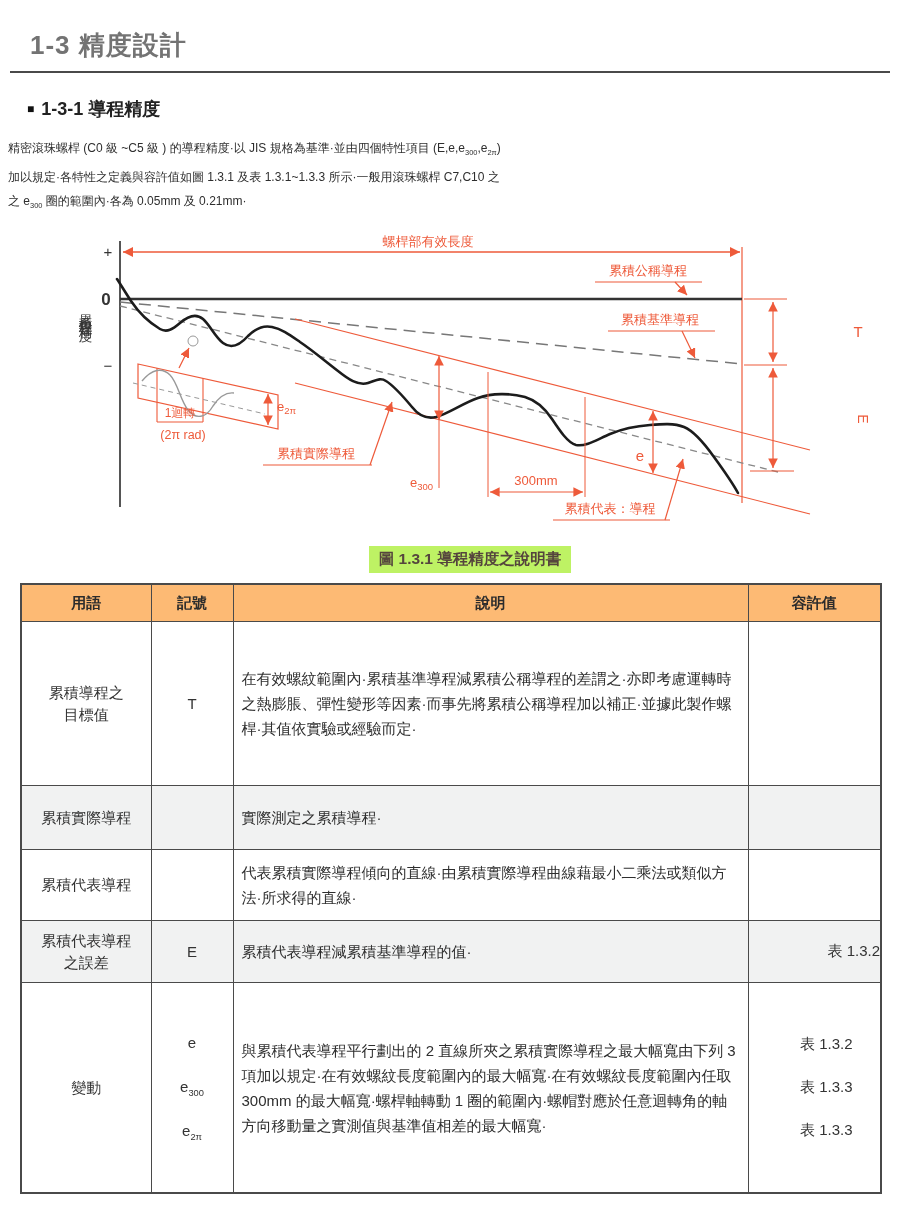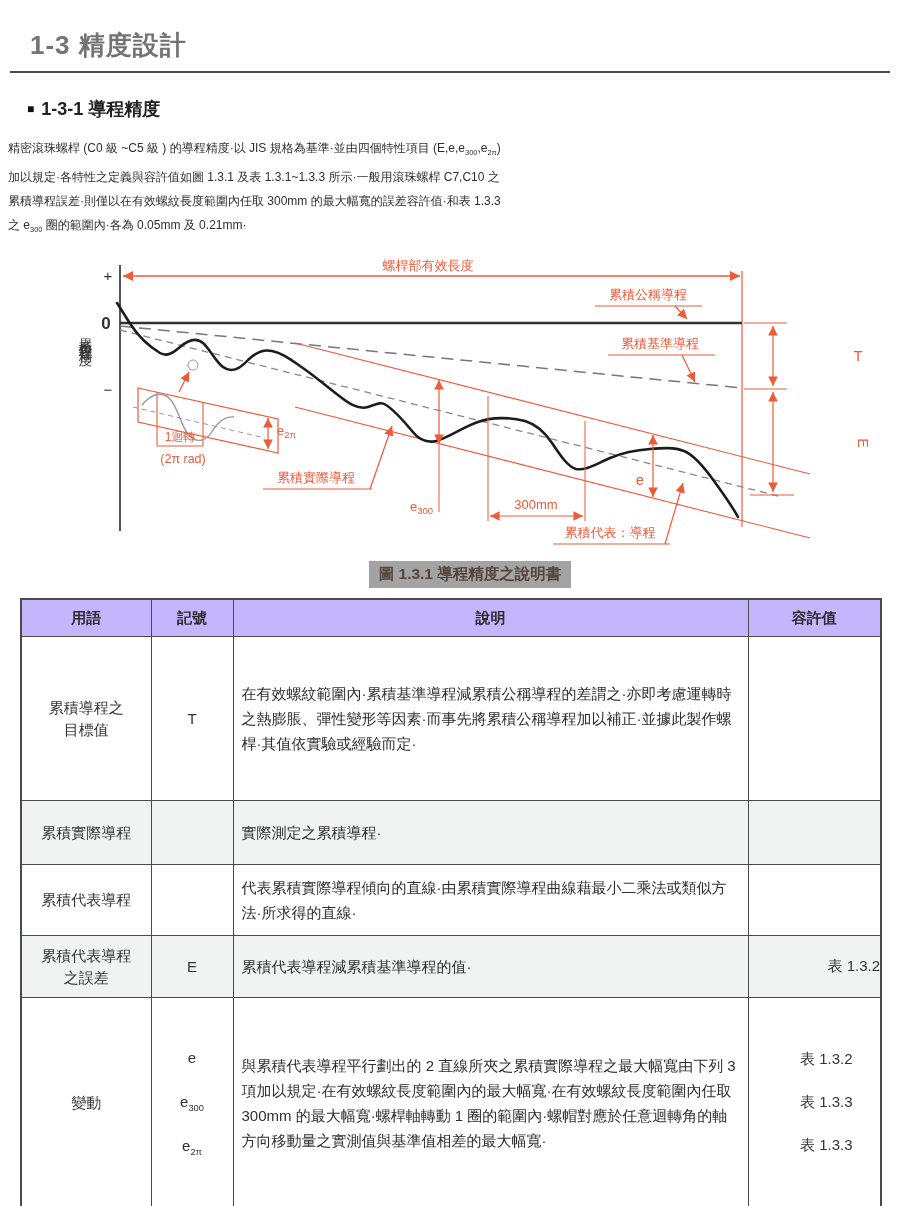--- a/index.html
+++ b/index.html
@@ -39,41 +39,42 @@
     width: 860px; height: 300px;
   }
   .yaxis-label {
     position: absolute; left: 56px; top: 68px;
     writing-mode: vertical-rl; text-orientation: upright;
     font-size: 13.5px; color: #333; letter-spacing: 3px;
   }
   .caption-row { text-align: center; margin-top: 2px; }
   .caption {
     display: inline-block;
-    background: #a3a3a3;
+    background: #bef264;
     color: #55453d;
     font-weight: bold; font-size: 15.5px;
     padding: 3px 10px;
     margin-left: 40px;
+    margin-top: 9px;
   }
 
   table.spec {
     margin: 10px 0 0 20px;
     width: 860px;
     border-collapse: collapse;
     table-layout: fixed;
     border: 2.5px solid #4a4a4a;
     font-size: 15px;
   }
   table.spec th, table.spec td {
     border: 1.6px solid #4a4a4a;
     vertical-align: middle;
   }
   table.spec th {
-    background: #c4b5fd;
+    background: #fdba74;
     font-weight: bold; color: #2c2c2c;
     height: 38px; text-align: center;
   }
   col.c-term { width: 130px; }
   col.c-sym  { width: 82px; }
   col.c-desc { width: 515px; }
   col.c-allow{ width: 133px; }
   td.cell-term { text-align: center; white-space: pre-line; line-height: 1.45; }
   td.cell-sym  { text-align: center; }
   td.cell-desc { text-align: left; padding: 10px 8px; line-height: 25px; color: #2e2e2e; }
@@ -93,21 +94,20 @@
 <hr class="rule">
 
 <div class="h2">
   <span class="sq">■</span>
   <span>1-3-1 導程精度</span>
 </div>
 
 <div class="para">
   <div class="pline"><span>精密滾珠螺桿 (C0 級 ~C5 級 ) 的導程精度·以 JIS 規格為基準·並由四個特性項目 (E,e,e</span><sub>300</sub><span>,e</span><sub>2π</sub><span>)</span></div>
   <div class="pline">加以規定·各特性之定義與容許值如圖 1.3.1 及表 1.3.1~1.3.3 所示·一般用滾珠螺桿 C7,C10 之</div>
-  <div class="pline">累積導程誤差·則僅以在有效螺紋長度範圍內任取 300mm 的最大幅寬的誤差容許值·和表 1.3.3</div>
   <div class="pline"><span>之 e</span><sub>300</sub><span> 圈的範圍內·各為 0.05mm 及 0.21mm·</span></div>
 </div>
 
 <div class="diagram-wrap">
   <svg width="860" height="300" viewBox="0 0 860 300">
     <defs>
       <marker id="arw" viewBox="0 0 10 10" refX="10" refY="5" markerWidth="8" markerHeight="8" orient="auto-start-reverse">
         <path d="M0,0 L10,5 L0,10 z" fill="#ee5a3a"></path>
       </marker>
     </defs>

